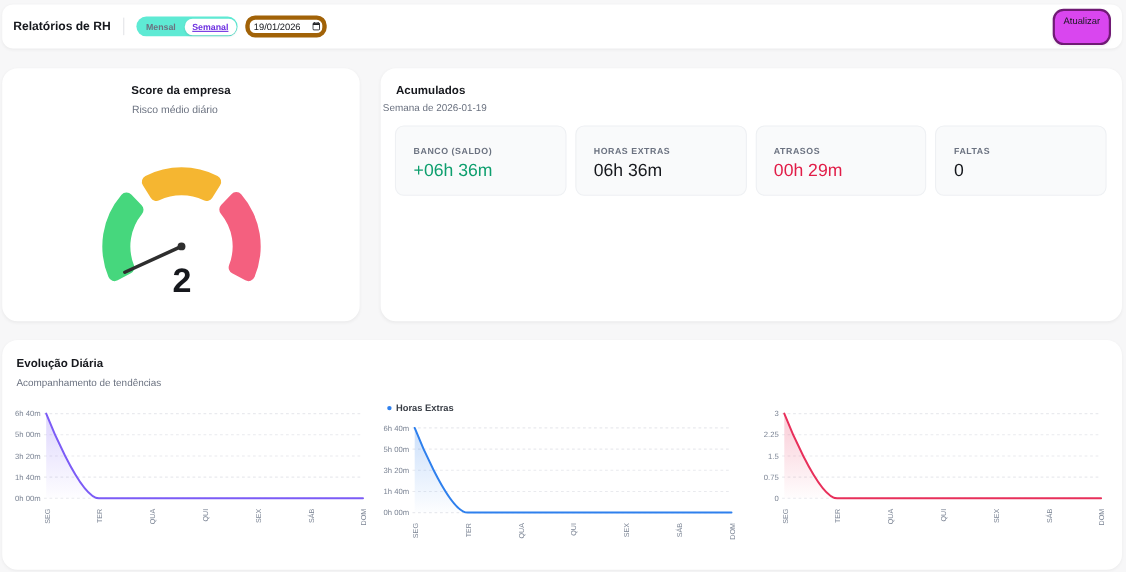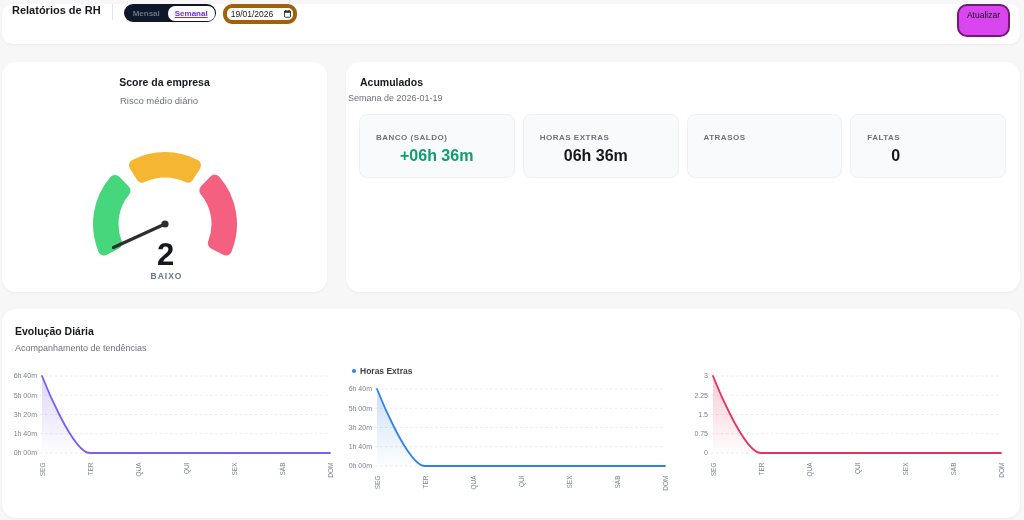--- a/index.html
+++ b/index.html
@@ -1,43 +1,43 @@
 <!DOCTYPE html>
 <html><head>
 <meta charset="utf-8">
 <style>
   * { box-sizing: border-box; margin: 0; padding: 0; }
   html,body { width:1024px; height:520px; background:#f7f7f8; font-family:"Liberation Sans", sans-serif; position:relative; overflow:hidden; }
   .card { position:absolute; background:#fff; border-radius:14px; box-shadow:0 1px 3px rgba(0,0,0,.05); }
   
-  #hdr { left:2px; top:4px; width:1018px; height:40px; border-radius:10px; display:flex; align-items:flex-start; }
+  #hdr { left:2px; top:4px; width:1018px; height:40px; border-radius:10px; display:flex; align-items:center; }
   #hdr h1 { font-size:11px; font-weight:bold; color:#16181d; margin-left:10px; }
   .vdiv { width:1px; height:16px; background:#e3e4e8; margin:0 11px; }
-  .seg { display:flex; align-items:center; background:#0f172a; border-radius:9px; height:18px; padding:0 1px; }
+  .seg { display:flex; align-items:center; background:#5eead4; border-radius:9px; height:18px; padding:0 1px; }
   .seg .opt { font-size:8px; font-weight:bold; color:#6b7280; padding:0 8px; }
   .seg .sel { background:#fff; color:#6d2fe0; border-radius:7px; height:15px; line-height:15px; padding:0 7px; box-shadow:0 1px 2px rgba(0,0,0,.12);text-decoration:underline; }
   .dateinp { margin-left:7px; height:20px; width:74px; border:4px solid #a16207; border-radius:9px; background:#fff; display:flex; align-items:center; padding:0 2px 0 4px; }
   .dateinp span { font-size:8.5px; color:#16181d; }
   .dateinp svg { margin-left:auto; }
   #btn-at { margin-left:auto; margin-right:10px; height:33px; border:2px solid #701a75; border-radius:10px; background:#d946ef; font-size:8.5px; color:#16181d; padding:0 8px; line-height:18px; box-shadow:0 1px 2px rgba(0,0,0,.05); }
   
   #score { left:2px; top:62px; width:325px; height:230px; text-align:center; }
   #score .t1 { font-size:10.5px; font-weight:bold; color:#16181d; margin-top:14px; }
   #score .t2 { font-size:9.5px; color:#6b7280; margin-top:7px; position:relative; left:-5.5px; }
   #gauge { position:absolute; left:48px; top:67px; }
   #score .num { position:absolute; left:1px; width:100%; top:177px; font-size:31px; font-weight:bold; color:#16181d; line-height:1; }
   #score .lab { position:absolute; left:2px; width:100%; top:209px; font-size:8.5px; font-weight:bold; color:#64748b; letter-spacing:1px; }
   
   #acc { left:346px; top:62px; width:674px; height:230px; }
   #acc .t1 { font-size:10.5px; font-weight:bold; color:#16181d; margin:14px 0 0 14px; }
   #acc .t2 { font-size:9px; color:#6b7280; margin:5px 0 0 2px; }
   .tiles { position:absolute; left:13px; top:52px; width:647px; display:grid; grid-template-columns:repeat(4,1fr); gap:8px; }
   .tile { height:64px; background:#f9fafb; border:1px solid #eef0f3; border-radius:8px; padding:18px 16px 0; }
   .tile .k { font-size:8px; font-weight:bold; color:#6b7280; letter-spacing:.5px; }
-  .tile .v { font-size:16px; font-weight:bold; color:#16181d; margin-top:5px;margin-left:24px; }
+  .tile .v { font-size:16px; font-weight:normal; color:#16181d; margin-top:5px; }
   .v.green { color:#0e9f6e; } .v.red { color:#e11d48; }
   
   #evo { left:2px; top:309px; width:1018px; height:209px; }
   #evo .t1 { font-size:10.5px; font-weight:bold; color:#16181d; margin:16px 0 0 13px; }
   #evo .t2 { font-size:9px; color:#6b7280; margin:6px 0 0 13px; }
   .chart { position:absolute; top:55px; width:324px; }
   .leg { display:flex; align-items:center; height:13px; }
   .leg .dot { width:4px; height:4px; border-radius:50%; }
   .leg .lt { font-size:8.5px; font-weight:bold; color:#3a3f47; margin-left:4px; }
   .chart svg { display:block; margin-top:6px; }
@@ -67,37 +67,37 @@
     <div class="t1">Score da empresa</div>
     <div class="t2">Risco médio diário</div>
     <svg id="gauge" width="230" height="132" viewBox="0 0 230 132">
       <path d="M56.97 125.86 A6.0 6.0 0 0 1 48.62 122.88 A72.0 72.0 0 0 1 60.48 47.97 A6.0 6.0 0 0 1 69.34 47.72 L78.77 57.48 A6.0 6.0 0 0 1 79.09 65.46 A46.5 46.5 0 0 0 71.72 112.0 A6.0 6.0 0 0 1 68.95 119.49 Z" fill="#46d77d"></path>
       <path d="M79.88 39.44 A6.0 6.0 0 0 1 82.22 30.9 A72.0 72.0 0 0 1 147.78 30.9 A6.0 6.0 0 0 1 150.12 39.44 L142.87 50.91 A6.0 6.0 0 0 1 135.19 53.11 A46.5 46.5 0 0 0 94.81 53.11 A6.0 6.0 0 0 1 87.13 50.91 Z" fill="#f5b631"></path>
       <path d="M160.41 47.48 A6.0 6.0 0 0 1 169.27 47.68 A72.0 72.0 0 0 1 181.38 122.88 A6.0 6.0 0 0 1 173.03 125.86 L161.05 119.49 A6.0 6.0 0 0 1 158.28 112.0 A46.5 46.5 0 0 0 150.76 65.27 A6.0 6.0 0 0 1 151.03 57.29 Z" fill="#f4607f"></path>
       <line x1="115" y1="95" x2="63.5" y2="118.5" stroke="#2e2e2e" stroke-width="3.2" stroke-linecap="round"></line>
       <circle cx="115" cy="95" r="3.6" fill="#2e2e2e"></circle>
     </svg>
     <div class="num">2</div>
-    <div class="lab">BAIXO</div>
   </div>
 
   <div class="card" id="acc">
     <div class="t1">Acumulados</div>
     <div class="t2">Semana de 2026-01-19</div>
     <div class="tiles">
       <div class="tile">
         <div class="k">BANCO (SALDO)</div>
         <div class="v green">+06h 36m</div>
       </div>
       <div class="tile">
         <div class="k">HORAS EXTRAS</div>
         <div class="v">06h 36m</div>
       </div>
       <div class="tile">
         <div class="k">ATRASOS</div>
+        <div class="v red">00h 29m</div>
       </div>
       <div class="tile">
         <div class="k">FALTAS</div>
         <div class="v">0</div>
       </div>
     </div>
   </div>
 
   <div class="card" id="evo">
     <div class="t1">Evolução Diária</div>

